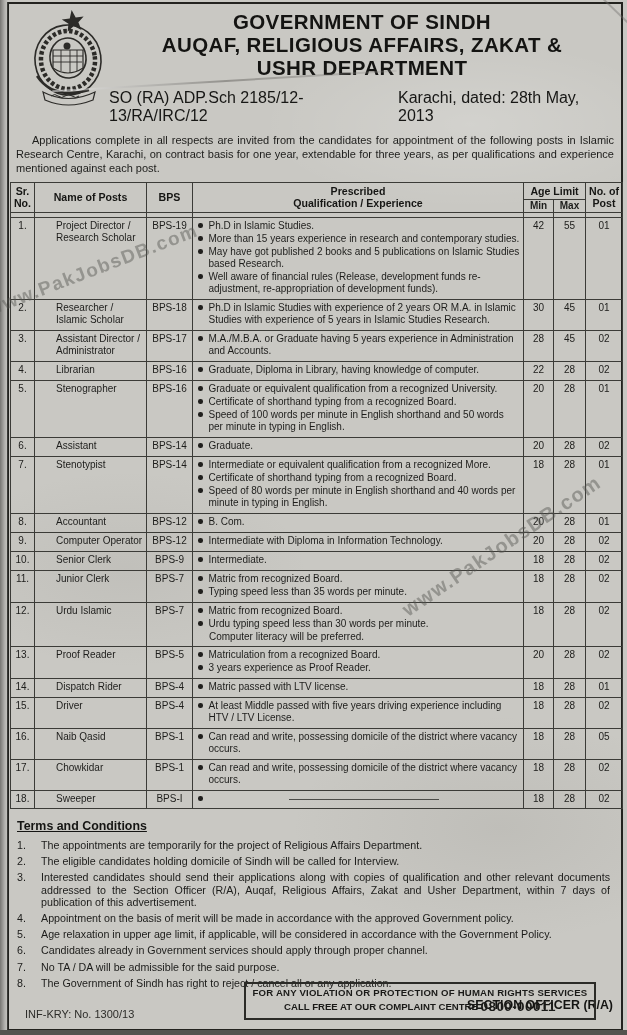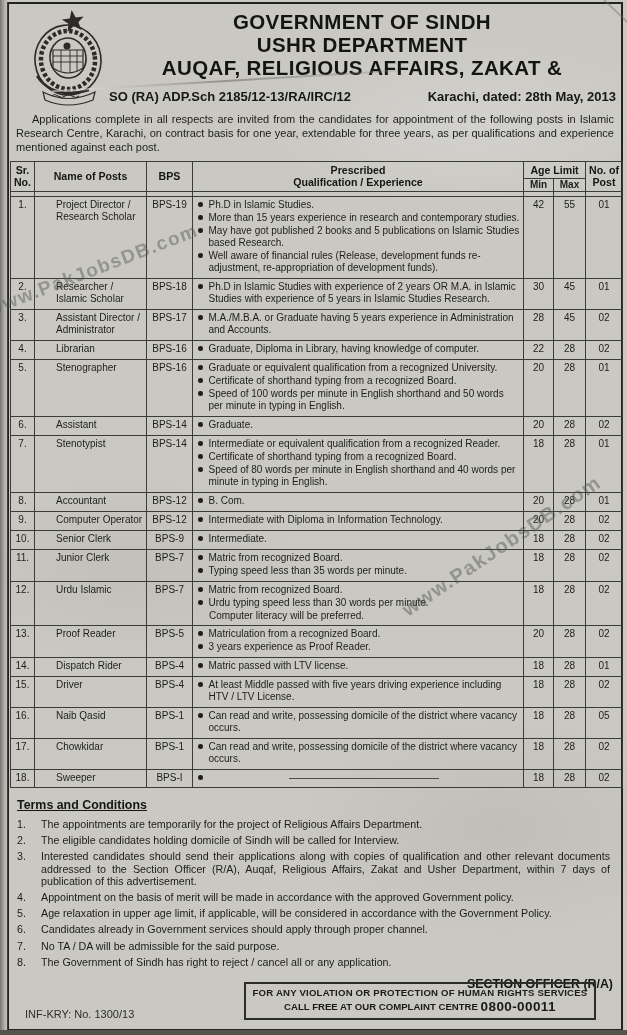--- a/index.html
+++ b/index.html
@@ -16,21 +16,21 @@
     background:linear-gradient(to right,#777672,#b3b2ae 60%,rgba(179,178,174,0));z-index:5;}
   .edge-bottom{position:absolute;left:0;bottom:0;width:100%;height:5px;background:#55544f;z-index:6;}
   .frame{position:absolute;left:7px;top:2px;right:4px;bottom:4px;border:2px solid #23231f;z-index:2;}
   .content{position:absolute;left:0;top:0;right:0;bottom:0;}
 
   
   .emblem{position:absolute;left:14px;top:4px;}
   .dept{margin:7px 8px 0 102px;text-align:center;font-weight:bold;
         font-size:20.5px;line-height:1.12;letter-spacing:0.4px;color:#141412;}
   .ref-row{display:flex;justify-content:space-between;align-items:baseline;
-        margin:9px 5px 0 100px;font-weight:bold;font-size:13px;color:#171715;}
+        margin:9px 5px 0 100px;font-weight:normal;font-size:16px;color:#171715;}
   .main-title{text-align:center;margin-top:6px;}
   .main-title span{display:inline-block;font-size:35px;font-weight:800;letter-spacing:2.5px;
         border-bottom:4px solid #151513;padding:0 8px 1px;color:#141412;}
   .intro{margin:8px 7px 6px 7px;font-size:11px;line-height:1.3;text-align:justify;
         text-indent:16px;color:#1d1d1b;}
 
   
   table{border-collapse:collapse;table-layout:fixed;width:612px;margin-left:1px;}
   th,td{border:1px solid #3b3b37;}
   th{font-size:10.6px;padding:2px 1px;color:#161614;}
@@ -95,22 +95,22 @@
           <path d="M30,48 L60,48 M30,54 L59,54 M38,42 L38,63 M47,42 L47,65 M54,42 L54,63" stroke-width="0.9"></path>
           <circle cx="44" cy="38" r="3.5" fill="#2c2b28" stroke="none"></circle>
           <path d="M14,68 Q30,92 66,82" stroke-width="2.4"></path>
           <path d="M20,84 Q45,97 72,84 L70,92 Q45,102 22,92 Z" stroke-width="1.2"></path>
           <path d="M28,88 q4,-3 7,0 q4,3 7,0 q4,-3 7,0 q4,3 7,0" stroke-width="1"></path>
         </g>
       </svg>
 
       <div class="dept">
         <div>GOVERNMENT OF SINDH</div>
+        <div>AUQAF, RELIGIOUS AFFAIRS, ZAKAT &amp;</div>
         <div>USHR DEPARTMENT</div>
-        <div>AUQAF, RELIGIOUS AFFAIRS, ZAKAT &amp;</div>
       </div>
 
       <div class="ref-row">
         <span>SO (RA) ADP.Sch 2185/12-13/RA/IRC/12</span>
         <span>Karachi, dated: 28th May, 2013</span>
       </div>
 
 
       <p class="intro">Applications complete in all respects are invited from the candidates for appointment of the following posts in Islamic Research Centre, Karachi, on contract basis for one year, extendable for three years, as per qualifications and experience mentioned against each post.</p>
 
@@ -255,21 +255,21 @@
               <td class="c">28</td>
               <td class="c">02</td>
             </tr>
             <tr>
               <td class="c">7.</td>
               <td class="namecell">Stenotypist</td>
               <td class="c">BPS-14</td>
               <td class="qualcell">
                 <div class="q">
                   <span class="b"></span>
-                  <span class="qt">Intermediate or equivalent qualification from a recognized Reader.</span>
+                  <span class="qt">Intermediate or equivalent qualification from a recognized More.</span>
                 </div>
                 <div class="q">
                   <span class="b"></span>
                   <span class="qt">Certificate of shorthand typing from a recognized Board.</span>
                 </div>
                 <div class="q">
                   <span class="b"></span>
                   <span class="qt">Speed of 80 words per minute in English shorthand and 40 words per minute in typing in English.</span>
                 </div>
               </td>

